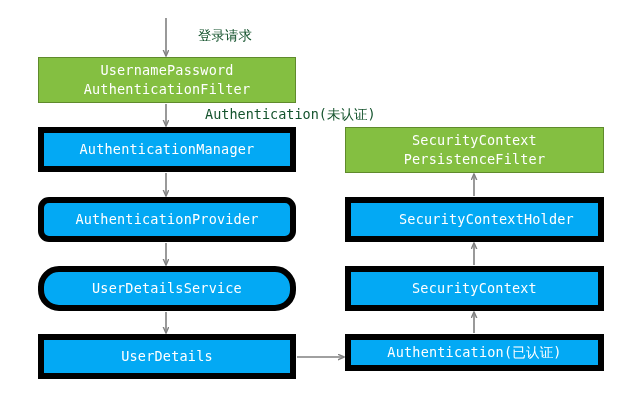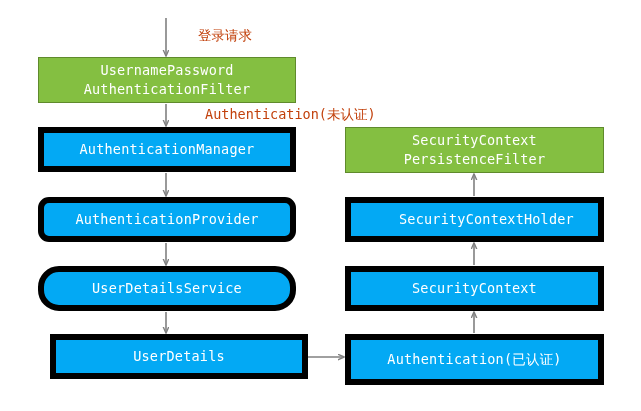--- a/index.html
+++ b/index.html
@@ -34,21 +34,21 @@
   .node.blue {
     background: #03a9f4;
     border: 6px solid #000000;
   }
   .node.green {
     background: #84bf41;
     border: 1px solid #5f8a2c;
   }
   .edge-label {
     position: absolute;
-    color: #c2410c;
+    color: #14532d;
     font-size: 13.5px;
     line-height: 16px;
     white-space: nowrap;
     font-family: "DejaVu Sans Mono", "Liberation Mono", monospace;
   }
   .arrow-svg {
     position: absolute;
     left: 0;
     top: 0;
     width: 641px;
@@ -79,25 +79,25 @@
         <line x1="474" y1="196" x2="474" y2="174" marker-end="url(#arrowhead)"></line>
       </g>
   </svg>
 
   <div id="node-layer">
       <div class="node green" style="left: 38px; top: 57px; width: 258px; height: 46px;">UsernamePassword
 AuthenticationFilter</div>
       <div class="node blue" style="left: 38px; top: 127px; width: 258px; height: 45px;">AuthenticationManager</div>
       <div class="node blue" style="left: 38px; top: 197px; width: 258px; height: 45px; border-radius: 11px;">AuthenticationProvider</div>
       <div class="node blue" style="left: 38px; top: 266px; width: 258px; height: 45px; border-radius: 21px;">UserDetailsService</div>
-      <div class="node blue" style="left: 38px; top: 334px; width: 258px; height: 45px; margin-left: 12px;">UserDetails</div>
+      <div class="node blue" style="left: 38px; top: 334px; width: 258px; height: 45px;">UserDetails</div>
       <div class="node green" style="left: 345px; top: 127px; width: 259px; height: 46px;">SecurityContext
 PersistenceFilter</div>
       <div class="node blue" style="left: 345px; top: 197px; width: 259px; height: 45px; padding-left: 24px;">SecurityContextHolder</div>
       <div class="node blue" style="left: 345px; top: 266px; width: 259px; height: 45px;">SecurityContext</div>
-      <div class="node blue" style="left: 345px; top: 334px; width: 259px; height: 51px;">Authentication(已认证)</div>
+      <div class="node blue" style="left: 345px; top: 334px; width: 259px; height: 37px;">Authentication(已认证)</div>
     </div>
   <div id="label-layer">
       <div class="edge-label" style="left: 198px; top: 27px;">登录请求</div>
       <div class="edge-label" style="left: 196px; top: 106px; margin-left: 9px;">Authentication(未认证)</div>
     </div>
 
 </div>
 
 </body></html>

